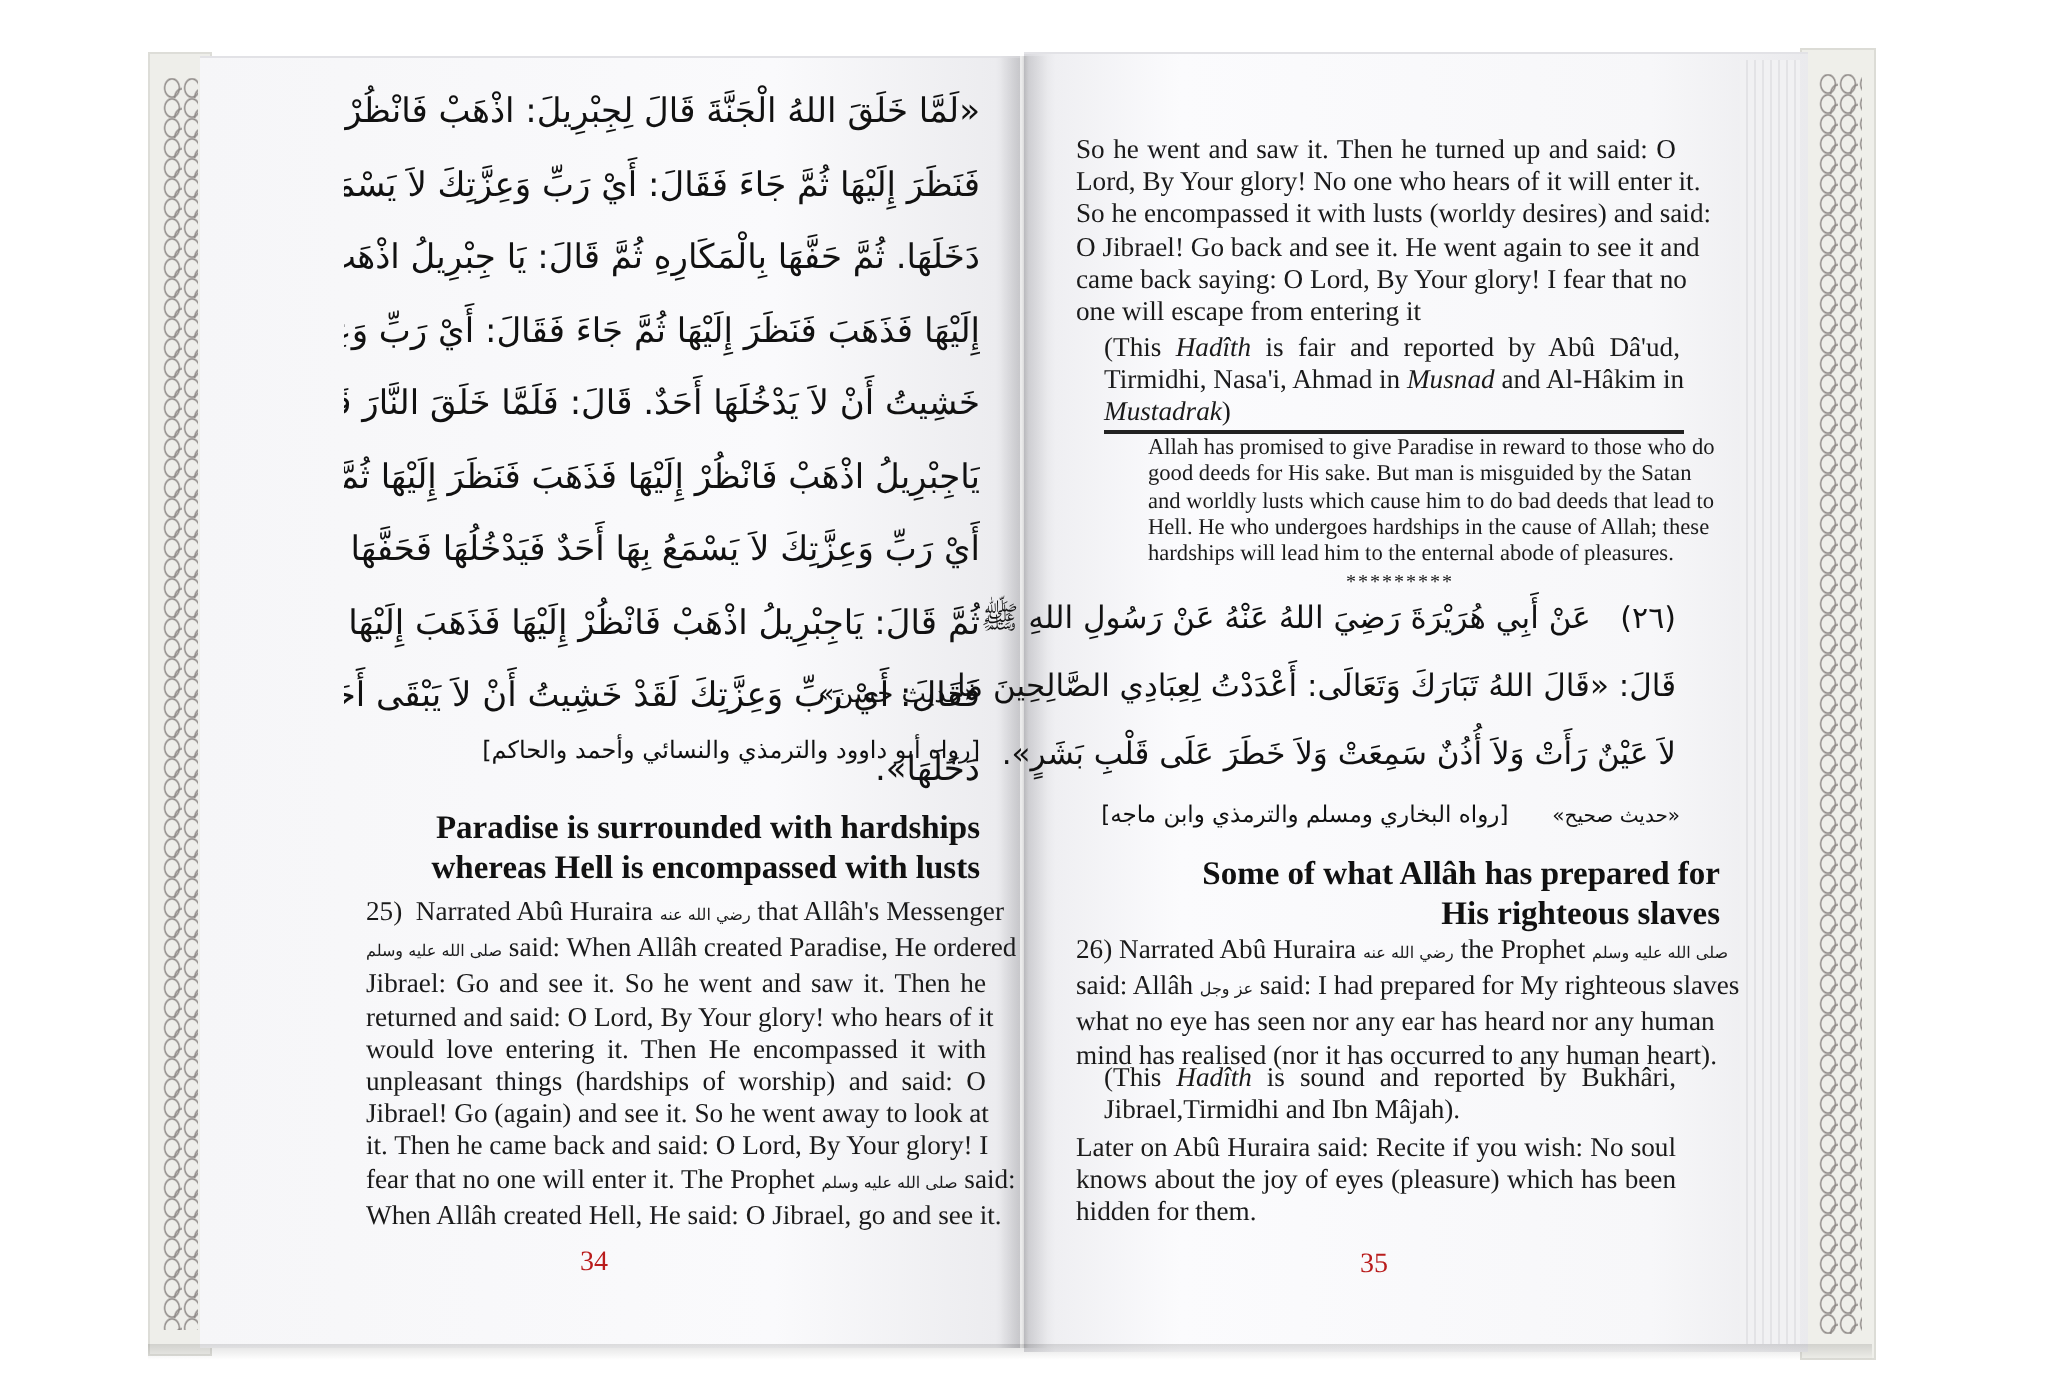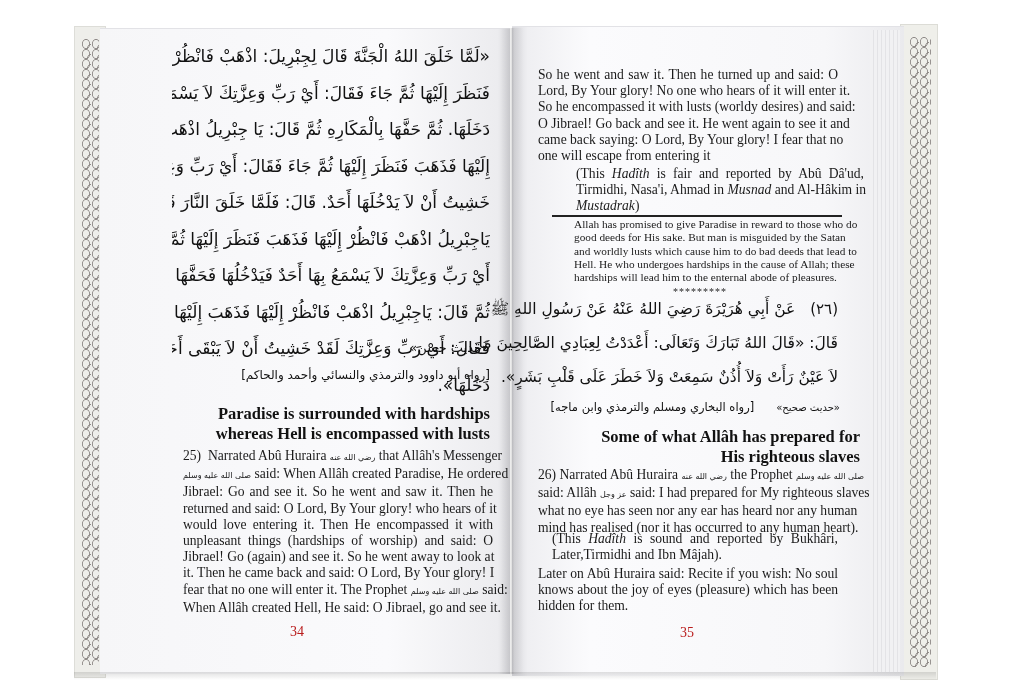--- a/index.html
+++ b/index.html
@@ -83,21 +83,21 @@
   .heading-right { left: 540px; top: 427px; width: 320px; }
 
   .en {
     position: absolute; font-family: "Liberation Serif", serif;
     font-size: 13.6px; line-height: 16.2px; text-align: justify; color: #1a1a1a;
   }
   .en .l { display: block; text-align: justify; text-align-last: justify; white-space: nowrap; }
   .en .l.last { text-align-last: left; }
   .en-left { left: 183px; top: 448px; width: 310px; }
   .en-right-top { left: 538px; top: 67px; width: 300px; }
-  .en-ref-1 { left: 552px; top: 166px; width: 288px; margin-left: 24px; }
+  .en-ref-1 { left: 552px; top: 166px; width: 288px; }
   .rule { position: absolute; left: 552px; top: 215px; width: 290px; height: 1.5px; background: #222; }
   .note {
     position: absolute; left: 552px; top: 218px; width: 290px;
     font-family: "Liberation Serif", serif; font-size: 11.3px; line-height: 13.3px; color: #1a1a1a;
   }
   .note .l { display: block; text-align: justify; text-align-last: justify; white-space: nowrap; margin-left: 22px; }
   .note .l.last { text-align-last: left; }
   .stars { position: absolute; left: 660px; top: 286px; width: 80px; text-align: center; font-size: 10px; letter-spacing: 1px; font-family: "Liberation Serif", serif; }
   .ar-right {
     position: absolute; left: 538px; top: 292px; width: 300px;
@@ -212,21 +212,21 @@
 
   <div class="en en-26">
     <span class="l">26) Narrated Abû Huraira <span class="inline-ar">رضي الله عنه</span> the Prophet <span class="inline-ar">صلى الله عليه وسلم</span></span>
     <span class="l">said: Allâh <span class="inline-ar">عز وجل</span> said: I had prepared for My righteous slaves</span>
     <span class="l">what no eye has seen nor any ear has heard nor any human</span>
     <span class="l last">mind has realised (nor it has occurred to any human heart).</span>
   </div>
 
   <div class="en en-ref-2">
     <span class="l"><span>(This </span><i>Hadîth</i><span> is sound and reported by Bukhâri,</span></span>
-    <span class="l last">Later,Tirmidhi and Ibn Mâjah).</span>
+    <span class="l last">Jibrael,Tirmidhi and Ibn Mâjah).</span>
   </div>
 
   <div class="en en-later">
     <span class="l">Later on Abû Huraira said: Recite if you wish: No soul</span>
     <span class="l">knows about the joy of eyes (pleasure) which has been</span>
     <span class="l last">hidden for them.</span>
   </div>
 
   <div class="page-num pn-right">35</div>
 </div>

